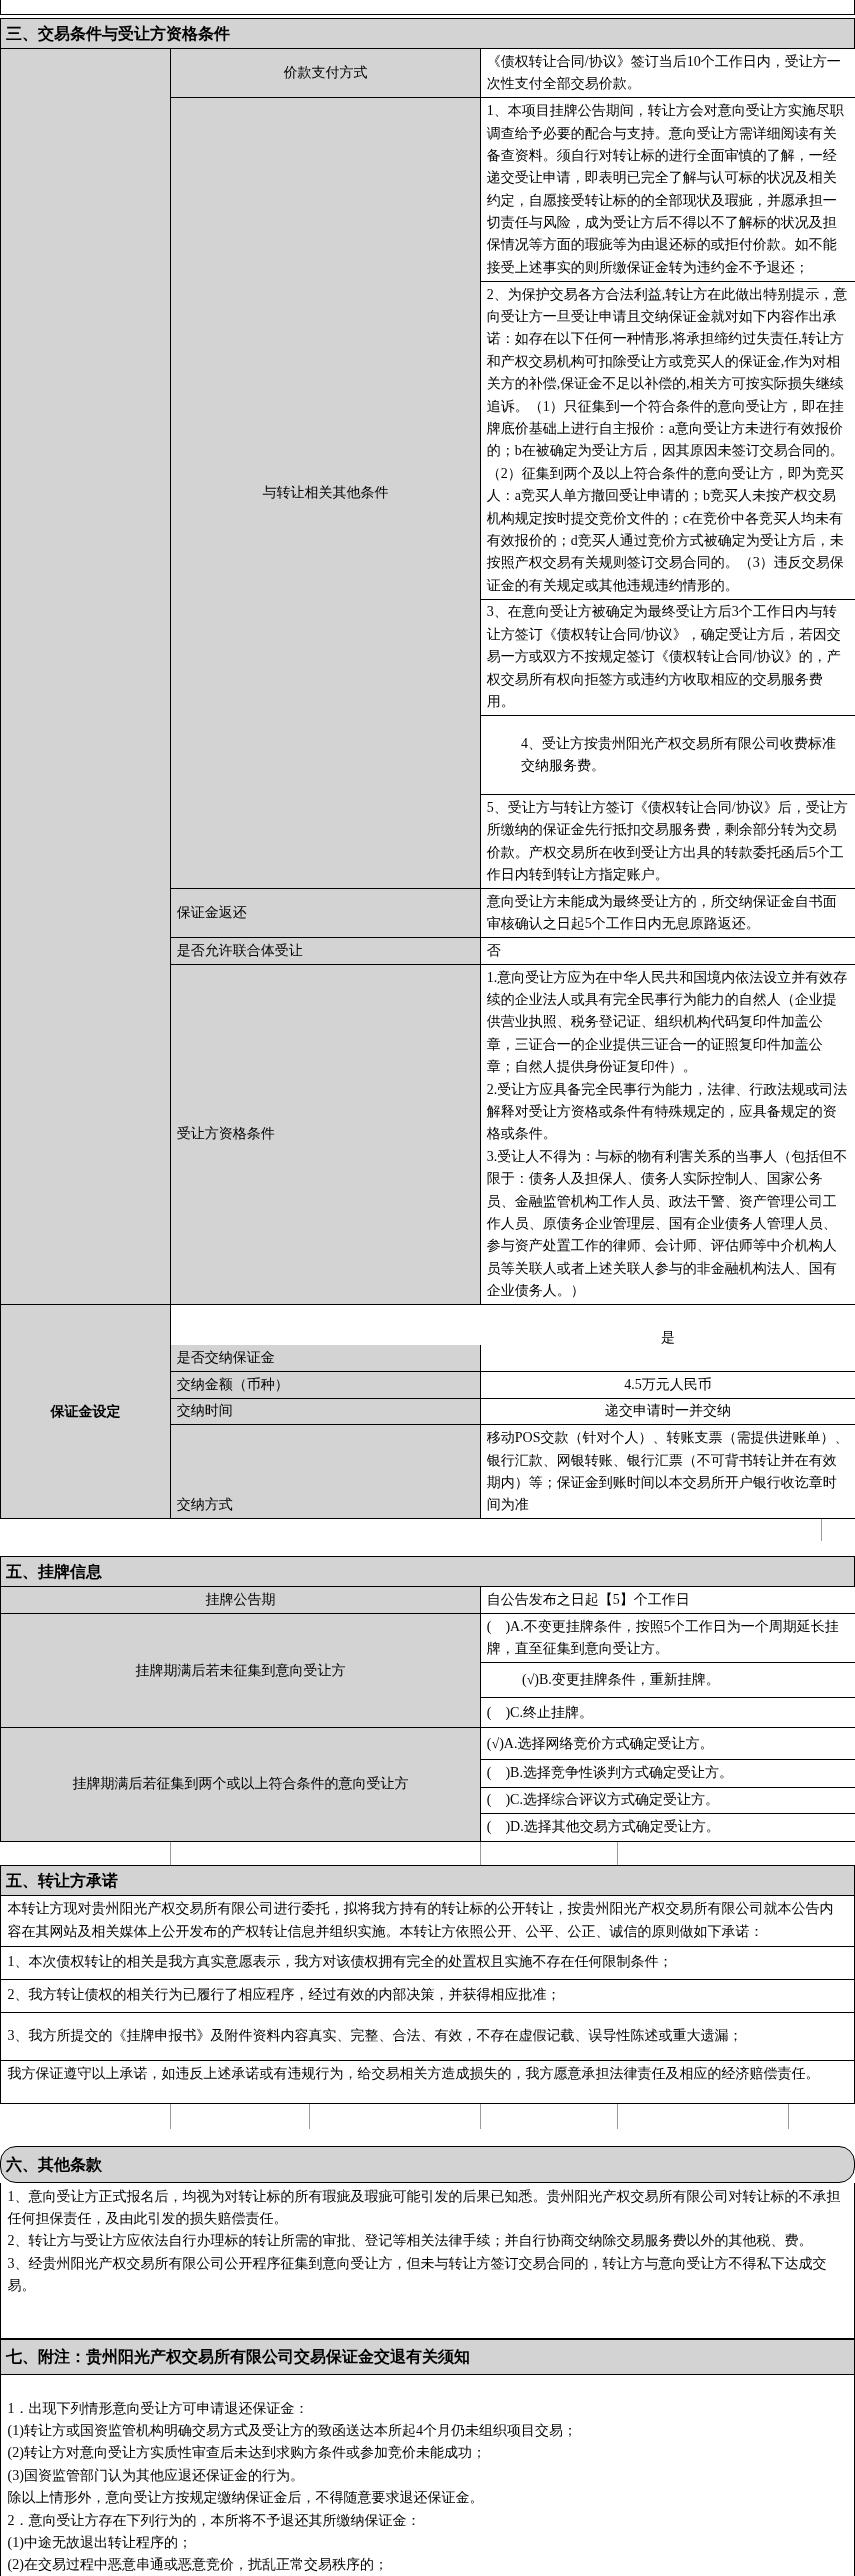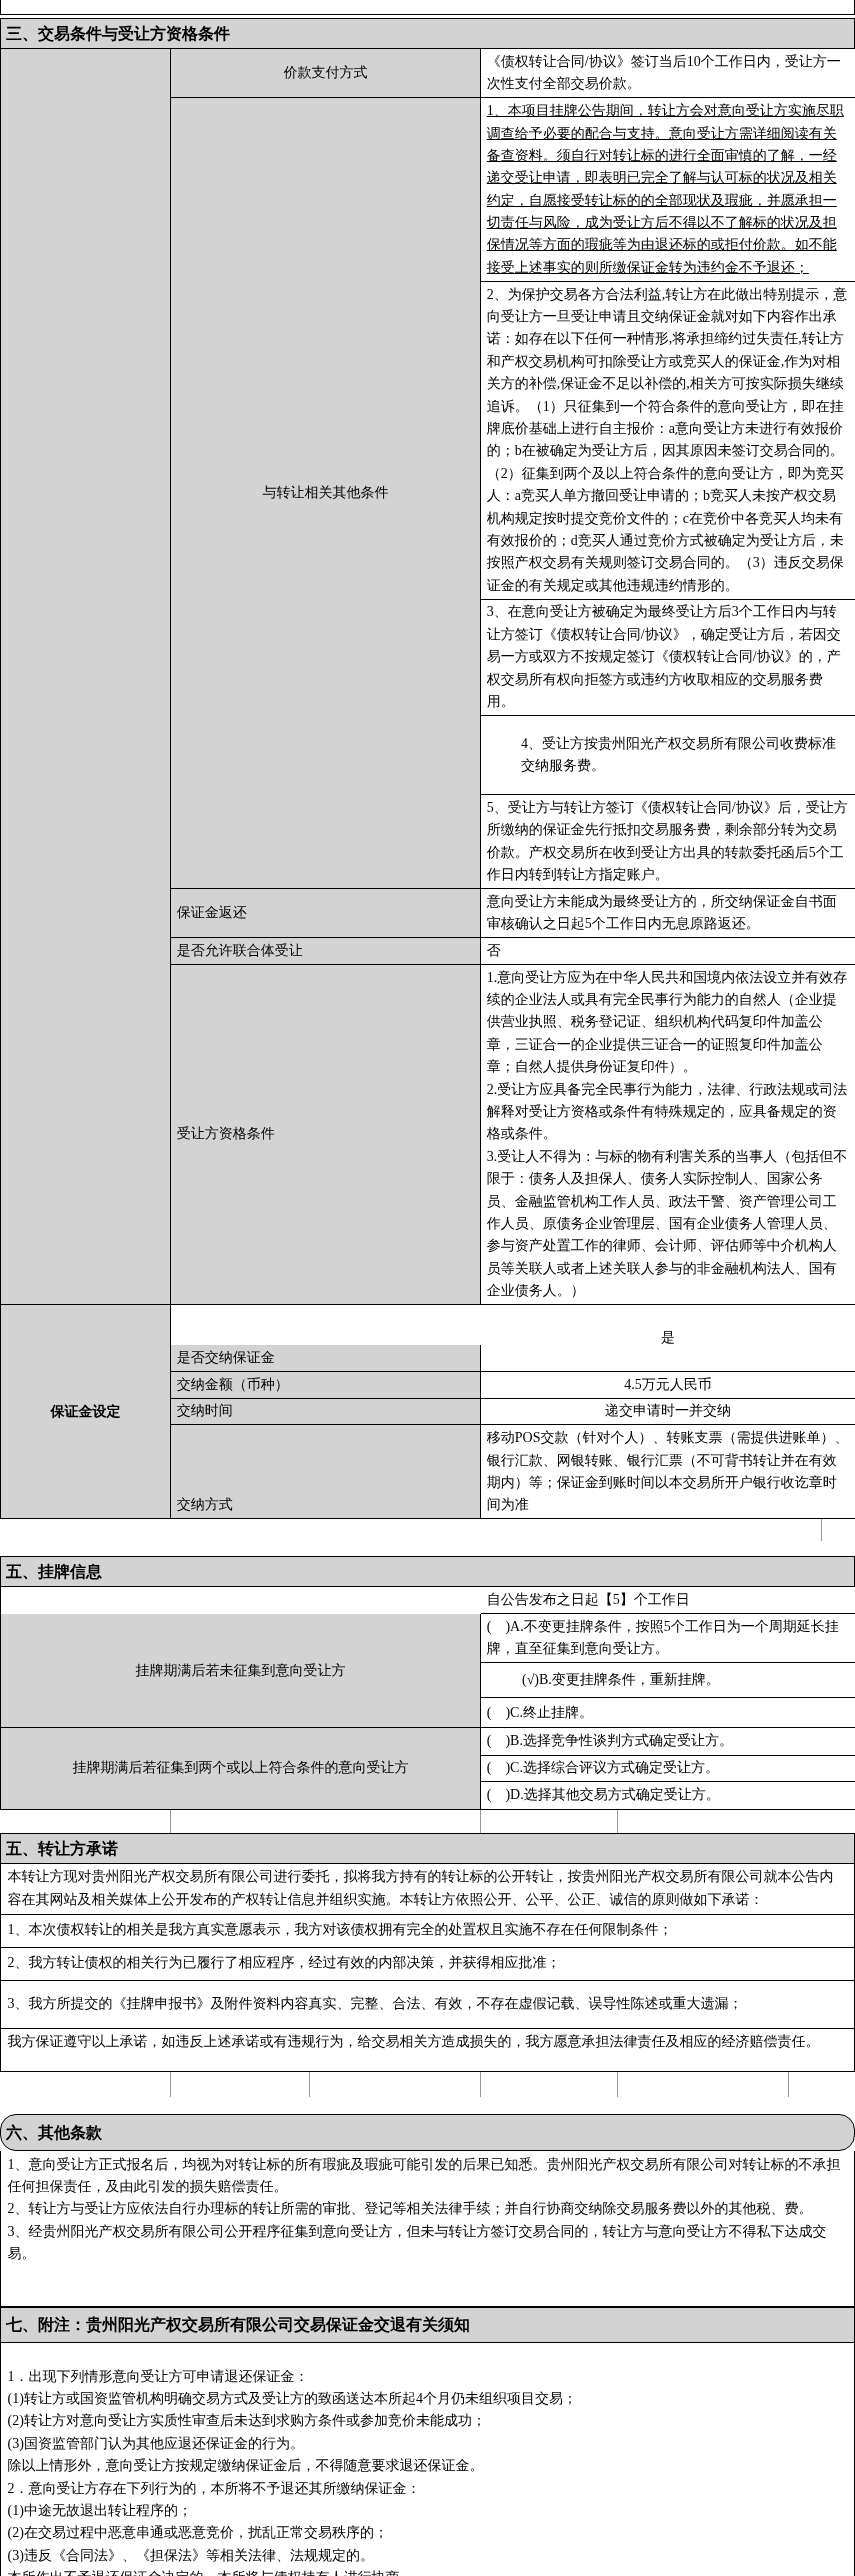--- a/index.html
+++ b/index.html
@@ -41,21 +41,21 @@
 
   <div class="grid t3">
 
     <div class="c g" style="grid-column:1;grid-row:1 / span 9;"></div>
     <div class="c g bold ctr" style="grid-column:1;grid-row:10 / span 4;">保证金设定</div>
 
     <div class="c g ctr h58" style="grid-column:2;grid-row:1;">价款支付方式</div>
     <div class="c h58" style="grid-column:3;grid-row:1;">《债权转让合同/协议》签订当后10个工作日内，受让方一次性支付全部交易价款。</div>
 
     <div class="c g ctr" style="grid-column:2;grid-row:2 / span 5;">与转让相关其他条件</div>
-    <div class="c h170" style="grid-column:3;grid-row:2;text-decoration:underline;">1、本项目挂牌公告期间，转让方会对意向受让方实施尽职调查给予必要的配合与支持。意向受让方需详细阅读有关备查资料。须自行对转让标的进行全面审慎的了解，一经递交受让申请，即表明已完全了解与认可标的状况及相关约定，自愿接受转让标的的全部现状及瑕疵，并愿承担一切责任与风险，成为受让方后不得以不了解标的状况及担保情况等方面的瑕疵等为由退还标的或拒付价款。如不能接受上述事实的则所缴保证金转为违约金不予退还；</div>
+    <div class="c h170" style="grid-column:3;grid-row:2;">1、本项目挂牌公告期间，转让方会对意向受让方实施尽职调查给予必要的配合与支持。意向受让方需详细阅读有关备查资料。须自行对转让标的进行全面审慎的了解，一经递交受让申请，即表明已完全了解与认可标的状况及相关约定，自愿接受转让标的的全部现状及瑕疵，并愿承担一切责任与风险，成为受让方后不得以不了解标的状况及担保情况等方面的瑕疵等为由退还标的或拒付价款。如不能接受上述事实的则所缴保证金转为违约金不予退还；</div>
     <div class="c h300" style="grid-column:3;grid-row:3;">2、为保护交易各方合法利益,转让方在此做出特别提示，意向受让方一旦受让申请且交纳保证金就对如下内容作出承诺：如存在以下任何一种情形,将承担缔约过失责任,转让方和产权交易机构可扣除受让方或竞买人的保证金,作为对相关方的补偿,保证金不足以补偿的,相关方可按实际损失继续追诉。（1）只征集到一个符合条件的意向受让方，即在挂牌底价基础上进行自主报价：a意向受让方未进行有效报价的；b在被确定为受让方后，因其原因未签订交易合同的。（2）征集到两个及以上符合条件的意向受让方，即为竞买人：a竞买人单方撤回受让申请的；b竞买人未按产权交易机构规定按时提交竞价文件的；c在竞价中各竞买人均未有有效报价的；d竞买人通过竞价方式被确定为受让方后，未按照产权交易有关规则签订交易合同的。（3）违反交易保证金的有关规定或其他违规违约情形的。</div>
     <div class="c h130 vctr" style="grid-column:3;grid-row:4;">3、在意向受让方被确定为最终受让方后3个工作日内与转让方签订《债权转让合同/协议》，确定受让方后，若因交易一方或双方不按规定签订《债权转让合同/协议》的，产权交易所有权向拒签方或违约方收取相应的交易服务费用。</div>
     <div class="c h95 vctr" style="grid-column:3;grid-row:5;padding-left:40px;">4、受让方按贵州阳光产权交易所有限公司收费标准交纳服务费。</div>
     <div class="c h90 vctr" style="grid-column:3;grid-row:6;">5、受让方与转让方签订《债权转让合同/协议》后，受让方所缴纳的保证金先行抵扣交易服务费，剩余部分转为交易价款。产权交易所在收到受让方出具的转款委托函后5个工作日内转到转让方指定账户。</div>
 
     <div class="c g vctr h50" style="grid-column:2;grid-row:7;">保证金返还</div>
     <div class="c h50" style="grid-column:3;grid-row:7;">意向受让方未能成为最终受让方的，所交纳保证金自书面审核确认之日起5个工作日内无息原路返还。</div>
 
     <div class="c g vctr h29" style="grid-column:2;grid-row:8;">是否允许联合体受让</div>
     <div class="c h29" style="grid-column:3;grid-row:8;">否</div>
@@ -77,28 +77,30 @@
 
   <div class="gap" style="height:37px;">
     <div class="stub" style="left:821px;height:21.6px;"></div>
   </div>
 
   <div class="sec-hdr">
     <span>五、挂牌信息</span>
   </div>
 
   <div class="grid t5">
+    <div class="c g ctr h31" style="grid-column:1;grid-row:1;">挂牌公告期</div>
     <div class="c vctr h31" style="grid-column:2;grid-row:1;">自公告发布之日起【5】个工作日</div>
 
     <div class="c g ctr" style="grid-column:1;grid-row:2 / span 3;">挂牌期满后若未征集到意向受让方</div>
     <div class="c vctr h56 prewrap" style="grid-column:2;grid-row:2;">(　)A.不变更挂牌条件，按照5个工作日为一个周期延长挂牌，直至征集到意向受让方。</div>
     <div class="c vctr h42 prewrap" style="grid-column:2;grid-row:3;padding-left:41px;">(√)B.变更挂牌条件，重新挂牌。</div>
     <div class="c vctr h36 prewrap" style="grid-column:2;grid-row:4;">(　)C.终止挂牌。</div>
 
     <div class="c g ctr" style="grid-column:1;grid-row:5 / span 4;">挂牌期满后若征集到两个或以上符合条件的意向受让方</div>
+    <div class="c vctr h38 prewrap" style="grid-column:2;grid-row:5;">(√)A.选择网络竞价方式确定受让方。</div>
     <div class="c vctr h33 prewrap" style="grid-column:2;grid-row:6;">(　)B.选择竞争性谈判方式确定受让方。</div>
     <div class="c vctr h30 prewrap" style="grid-column:2;grid-row:7;">(　)C.选择综合评议方式确定受让方。</div>
     <div class="c vctr h33 prewrap" style="grid-column:2;grid-row:8;">(　)D.选择其他交易方式确定受让方。</div>
   </div>
 
   <div class="gap" style="height:23px;">
     <div class="stub" style="left:170px;height:23px;"></div>
     <div class="stub" style="left:480px;height:23px;"></div>
     <div class="stub" style="left:617px;height:23px;"></div>
   </div>

